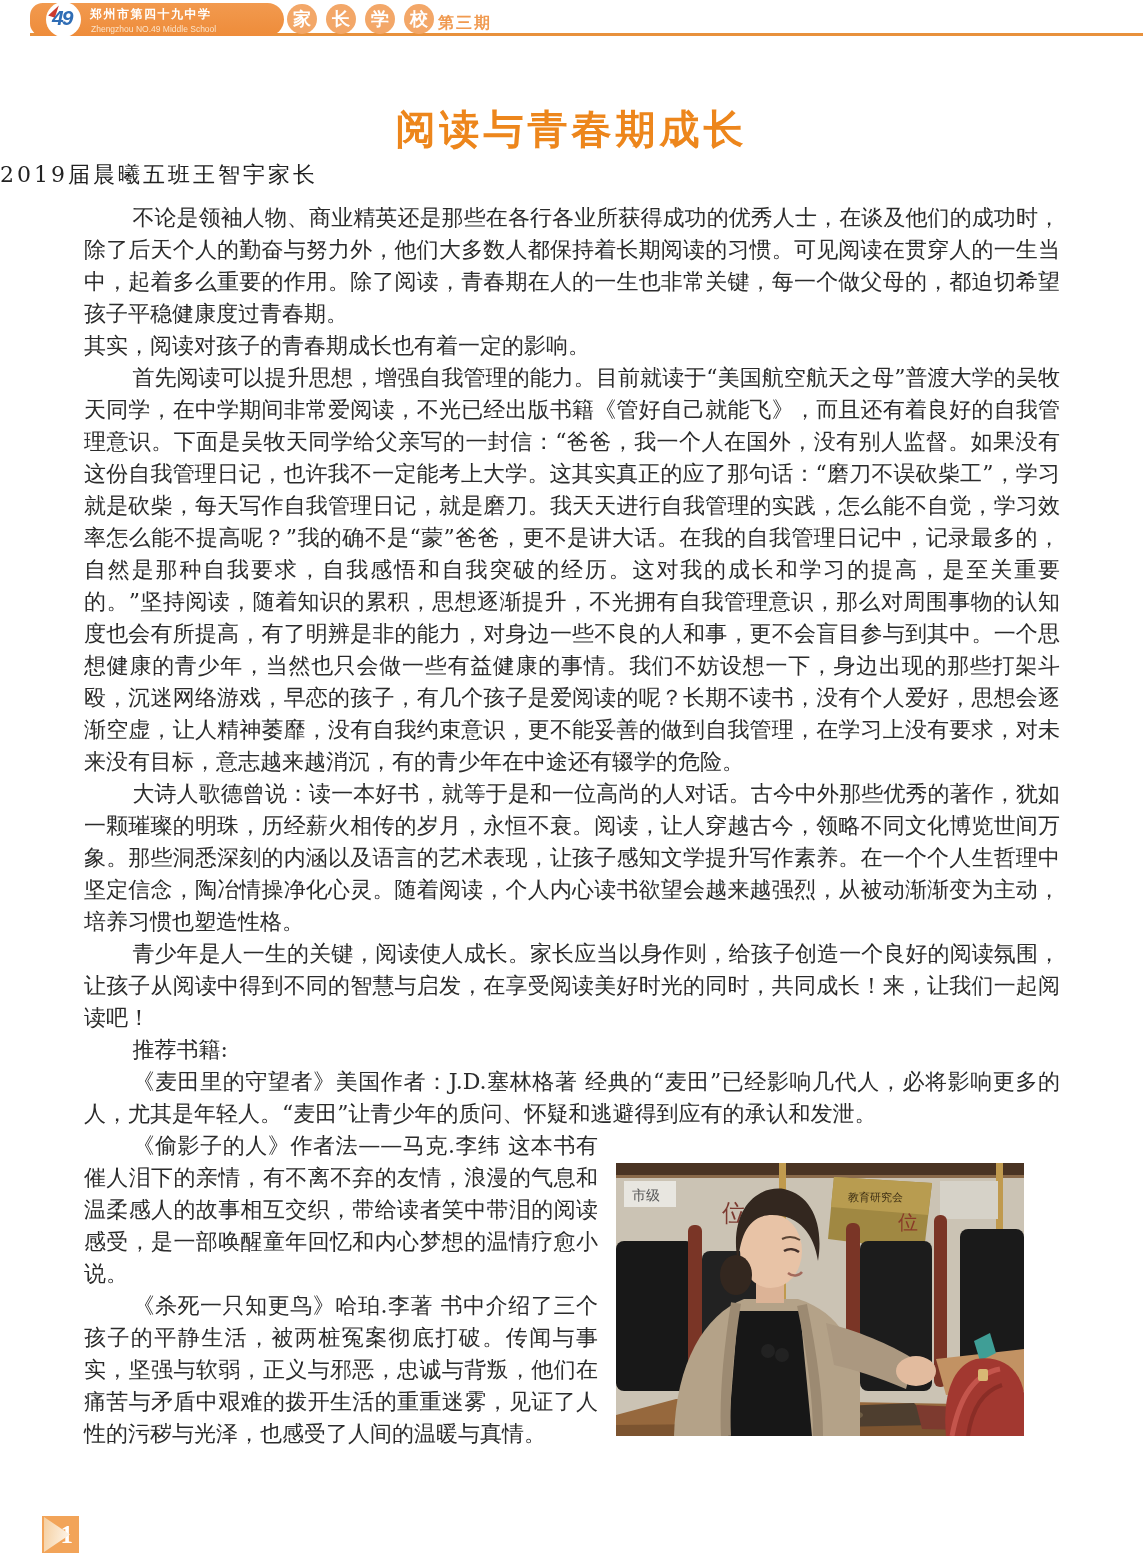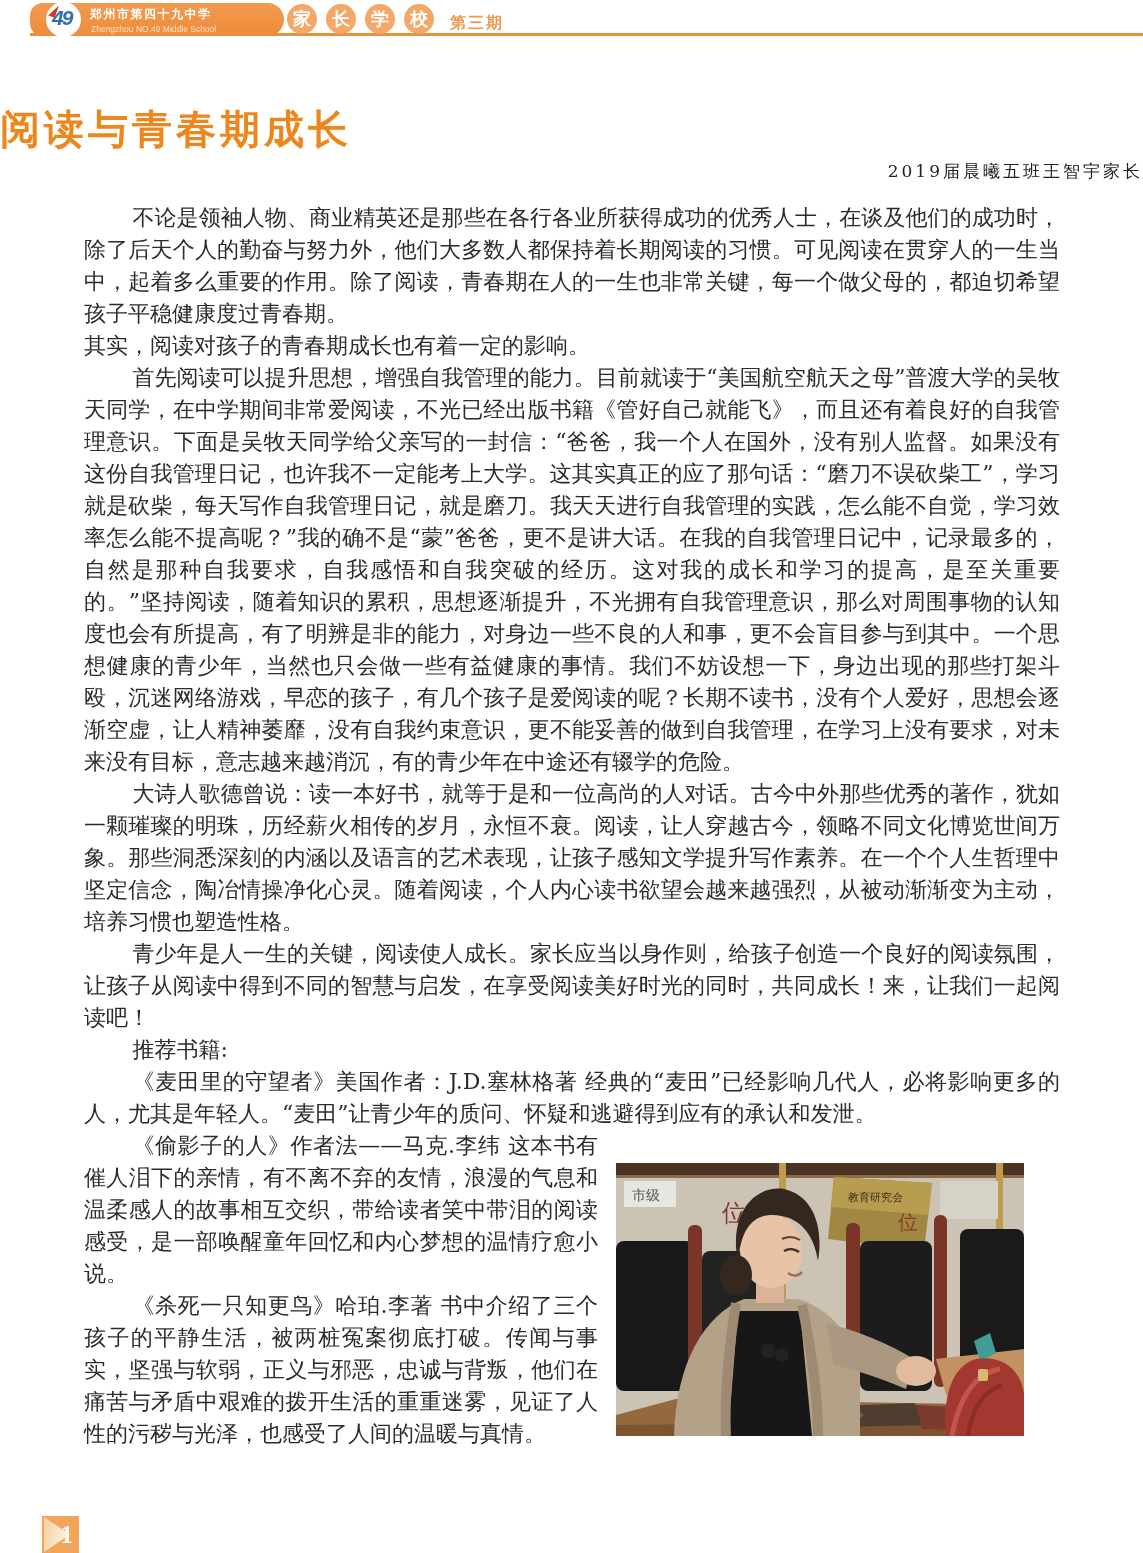--- a/index.html
+++ b/index.html
@@ -46,31 +46,31 @@
   }
   .badges { position:absolute; left:287px; top:4px; display:flex; gap:9px; }
   .badge {
     width:30px; height:30px; border-radius:50%; background:#f3a768;
     color:#fff; font-family:"Liberation Sans", sans-serif; font-weight:bold;
     font-size:18px; display:flex; align-items:center; justify-content:center;
   }
   .issue {
     position:absolute; left:438px; top:13px;
     font-family:"Liberation Sans", sans-serif; font-weight:bold;
-    font-size:16px; color:#f09a50; letter-spacing:2px;margin-left:12px;
+    font-size:16px; color:#f09a50; letter-spacing:2px;
   }
 
   
   .title {
-    position:absolute; left:0; top:102px; width:100%; 
+    position:absolute; left:0; top:102px; width:100%; text-align:center;
     font-size:40px; font-weight:bold; color:#ed861c; letter-spacing:4px;
   }
   .byline {
-    position:absolute; left:0; top:160px; width:100%; text-align:right;
-    font-size:17px; color:#222; letter-spacing:3px;
+    position:absolute; left:0; top:160px; width:100%; text-align:left;
+    font-size:22px; color:#222; letter-spacing:3px;
   }
 
   
   .body-flow {
     position:absolute; left:84px; top:202px; width:976px;
     font-size:22px; line-height:32px; text-align:justify;
   }
   .body-flow p { margin:0; }
   .indent { text-indent:2.2em; }
 

